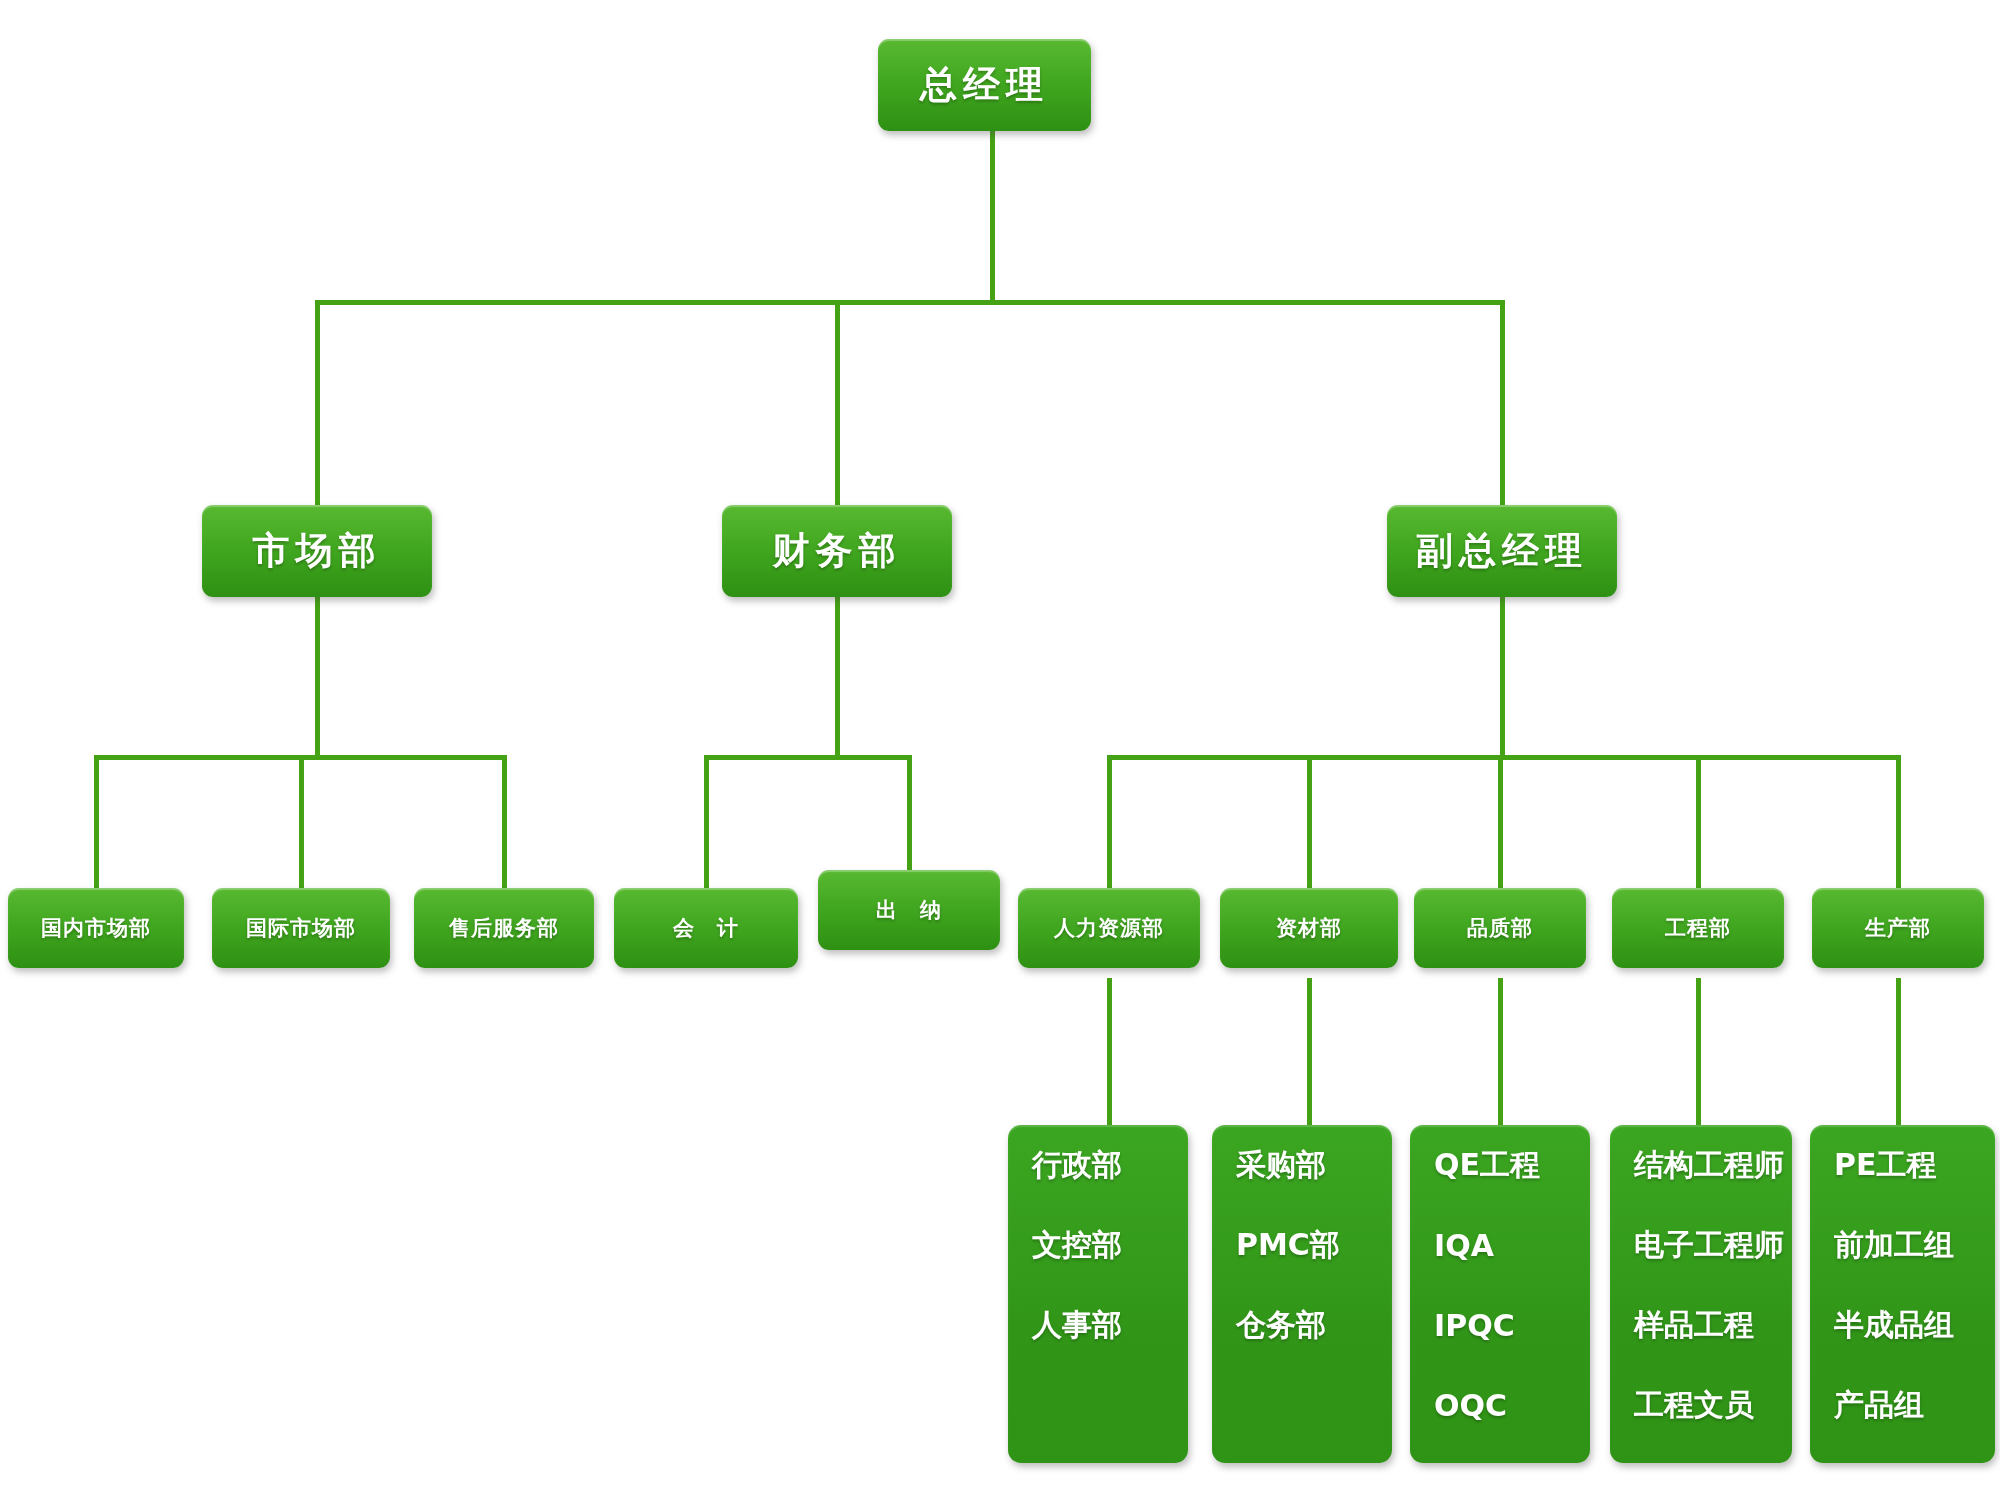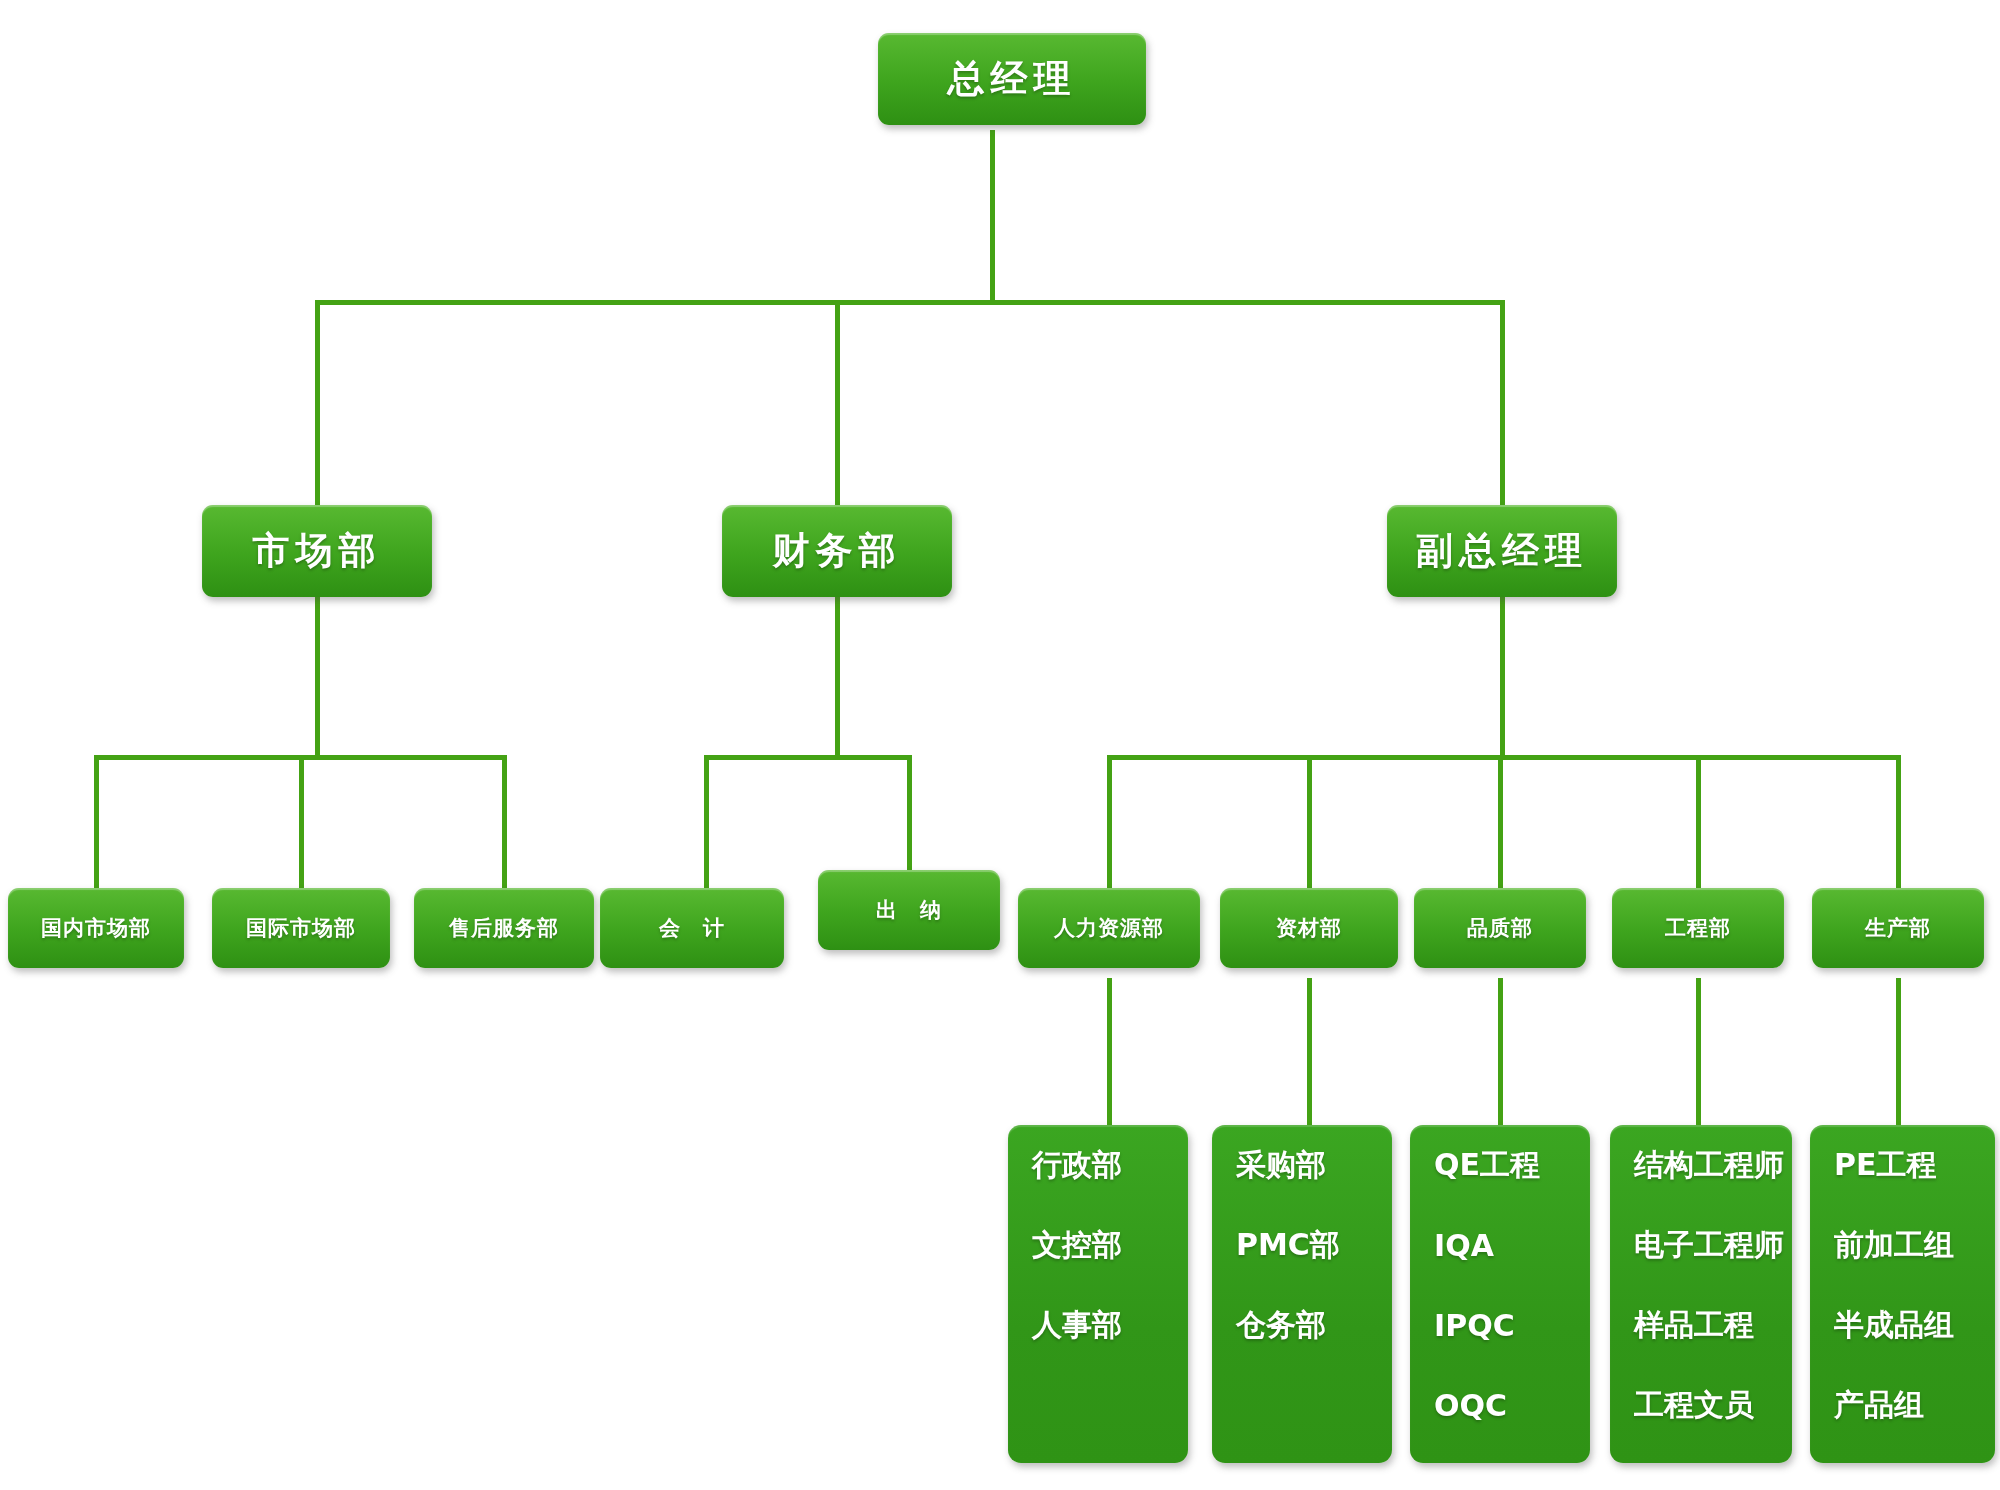--- a/index.html
+++ b/index.html
@@ -82,30 +82,30 @@
   <div class="vline" style="left:1498px; top:755px; height:133px;"></div>
   <div class="vline" style="left:1696px; top:755px; height:133px;"></div>
   <div class="vline" style="left:1896px; top:755px; height:133px;"></div>
 
   <div class="vline" style="left:1107px; top:978px; height:147px;"></div>
   <div class="vline" style="left:1307px; top:978px; height:147px;"></div>
   <div class="vline" style="left:1498px; top:978px; height:147px;"></div>
   <div class="vline" style="left:1696px; top:978px; height:147px;"></div>
   <div class="vline" style="left:1896px; top:978px; height:147px;"></div>
 
-  <div class="node lg" style="left:878px; top:33px; width:268px;">总经理</div>
+  <div class="node lg" style="left:878px; top:39px; width:213px;">总经理</div>
 
   <div class="node lg" style="left:202px; top:505px; width:230px;">市场部</div>
   <div class="node lg" style="left:722px; top:505px; width:230px;">财务部</div>
   <div class="node lg" style="left:1387px; top:505px; width:230px;text-align:center;">副总经理</div>
 
   <div class="node md" style="left:8px; top:888px; width:176px;">国内市场部</div>
   <div class="node md" style="left:212px; top:888px; width:178px;">国际市场部</div>
   <div class="node md" style="left:414px; top:888px; width:180px;">售后服务部</div>
-  <div class="node md" style="left:600px; top:888px; width:184px;">会　计</div>
+  <div class="node md" style="left:614px; top:888px; width:184px;">会　计</div>
   <div class="node md" style="left:818px; top:870px; width:182px;">出　纳</div>
   <div class="node md" style="left:1018px; top:888px; width:182px;">人力资源部</div>
   <div class="node md" style="left:1220px; top:888px; width:178px;">资材部</div>
   <div class="node md" style="left:1414px; top:888px; width:172px;">品质部</div>
   <div class="node md" style="left:1612px; top:888px; width:172px;">工程部</div>
   <div class="node md" style="left:1812px; top:888px; width:172px;">生产部</div>
 
   <div class="tall" style="left:1008px; width:180px;">
     <div class="tall-item">行政部</div>
     <div class="tall-item">文控部</div>

